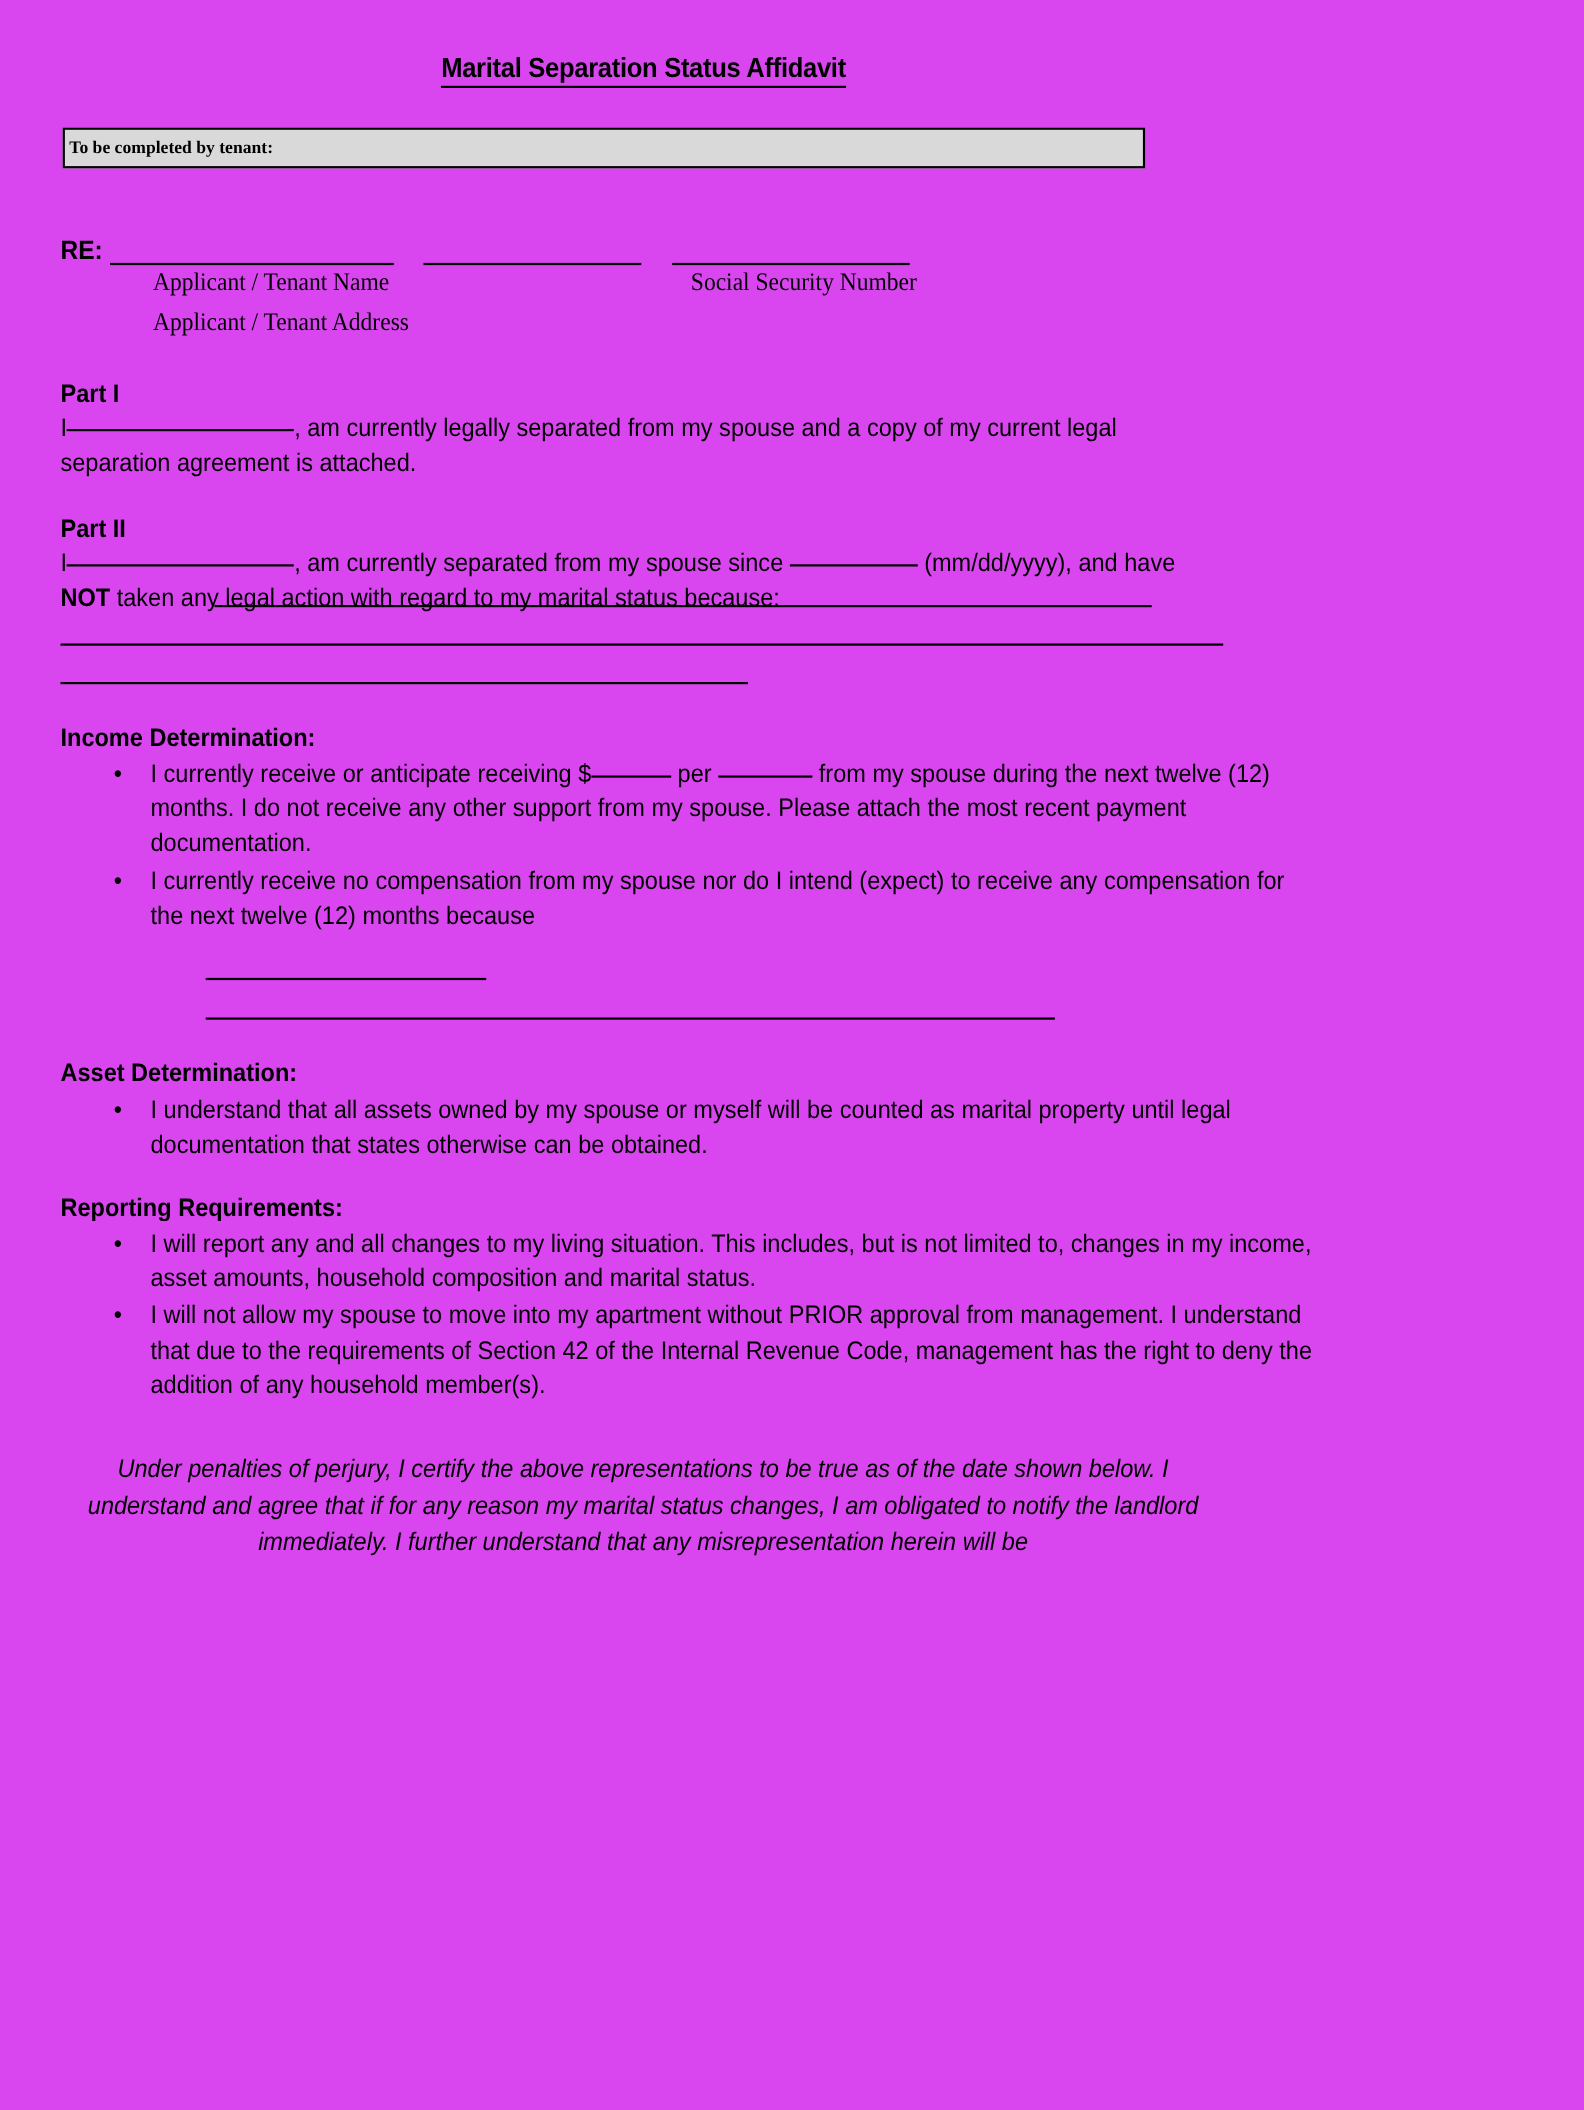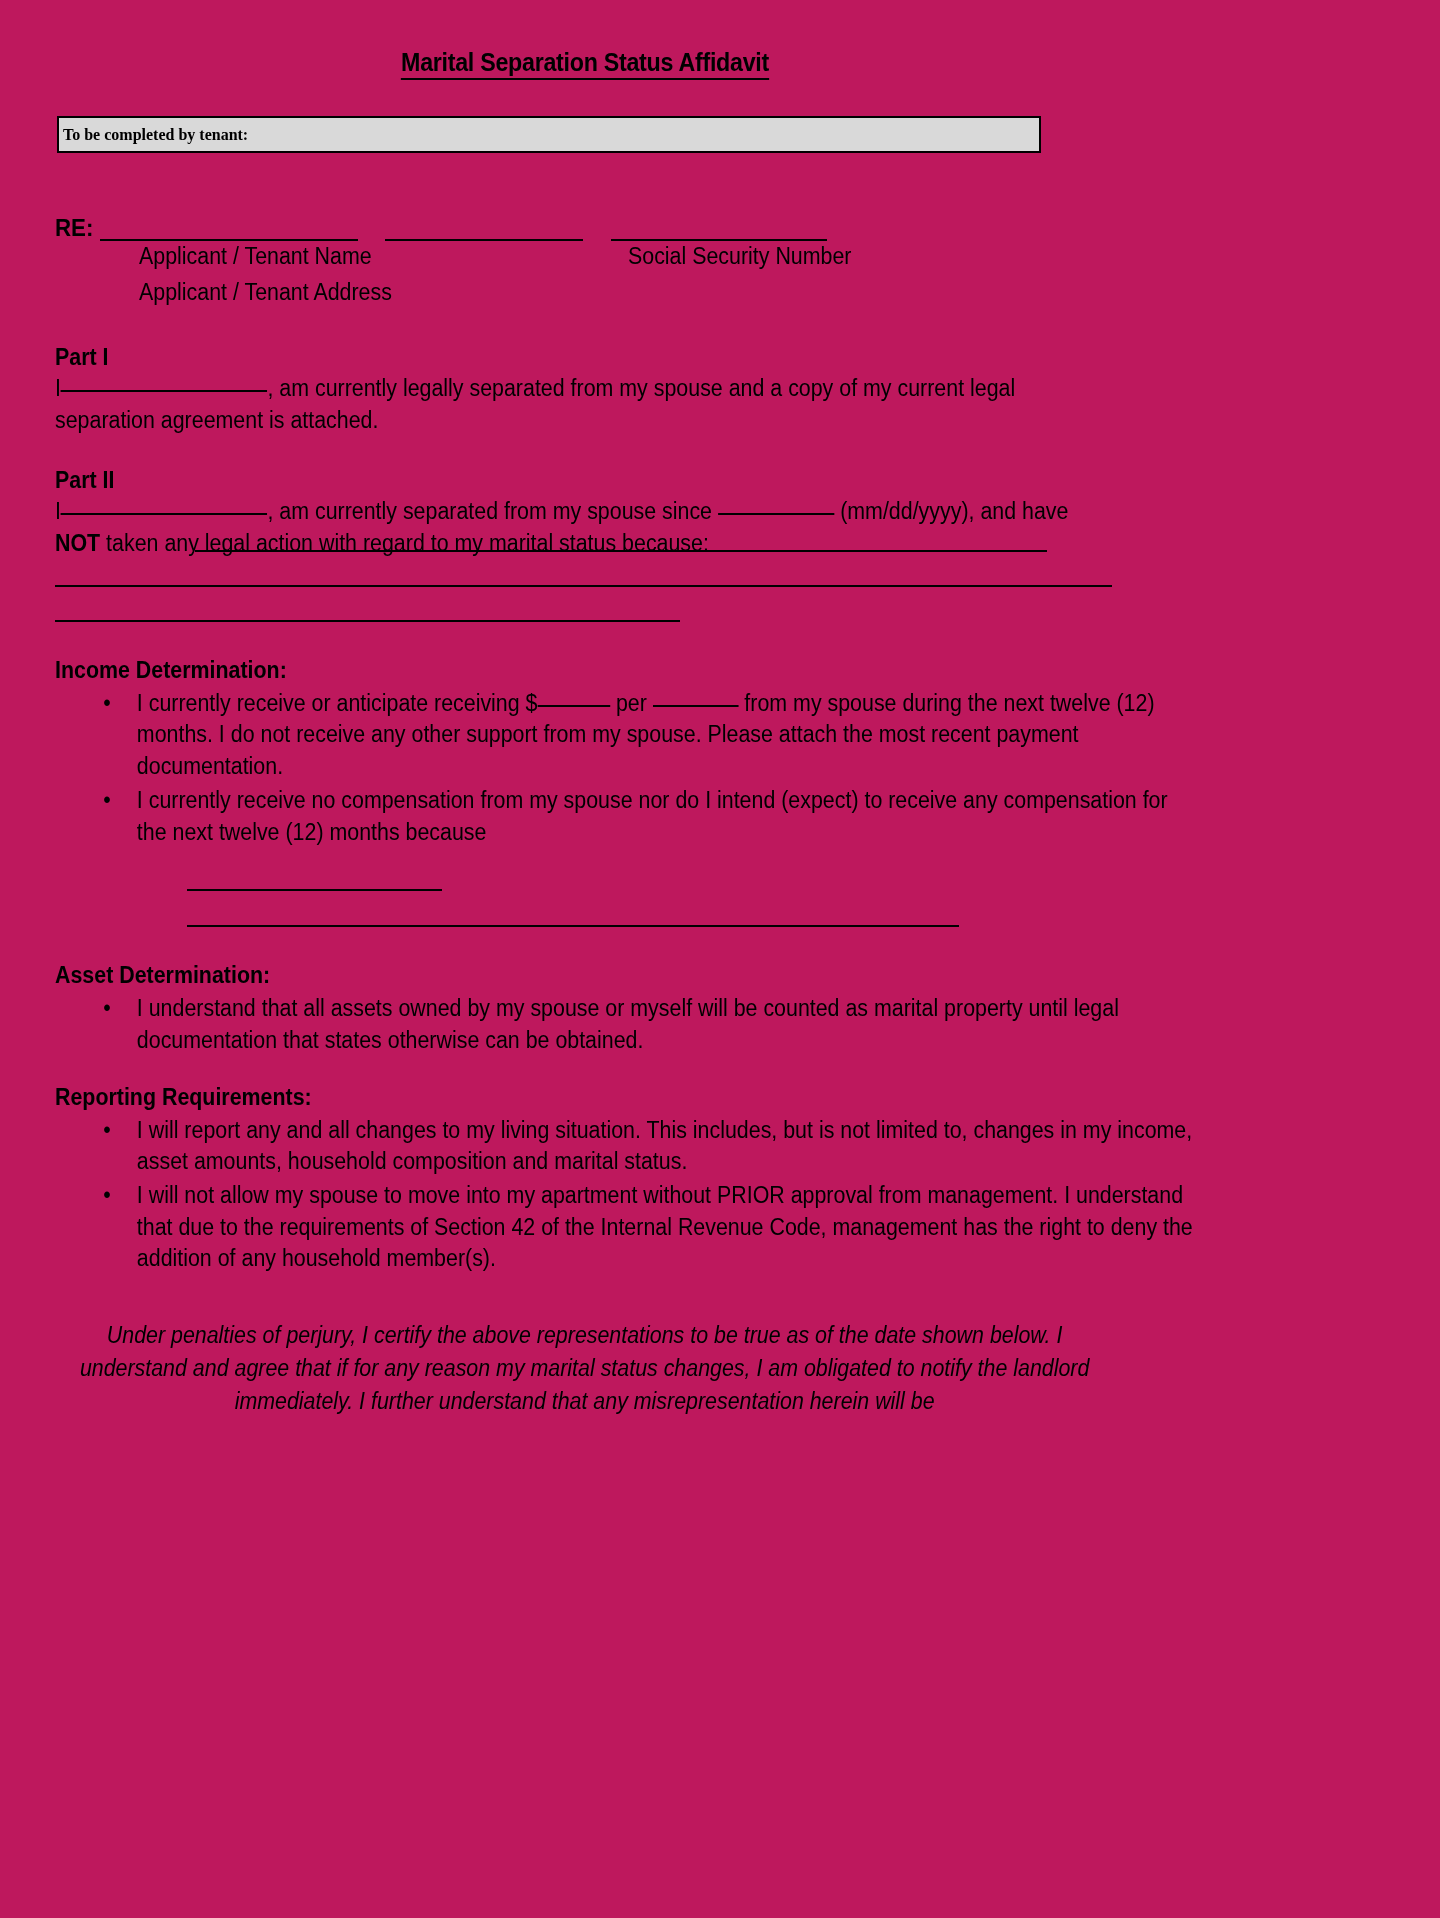--- a/index.html
+++ b/index.html
@@ -13,21 +13,21 @@
     position: relative;
     font-family: "Liberation Sans", sans-serif;
     color: #000000;
     overflow: hidden;
   }
   .page {
     position: absolute;
     left: 0; top: 0;
     width: 1440px;
     height: 1918px;
-    background: #be185d;
+    background: #d946ef;
   }
   .content {
     position: absolute;
     left: 55px;
     top: 0;
     width: 1060px;
   }
 
   
   .doc-title {
@@ -87,20 +87,21 @@
     height: 0;
   }
   .re-rule-1 { width: 258px; margin-left: 4px; }
   .re-rule-2 { width: 198px; margin-left: 27px; }
   .re-rule-3 { width: 216px; margin-left: 28px; }
 
   .re-caption-row {
     position: relative;
     height: 34px;
     margin-top: 2px;
+    font-family: Liberation Serif, serif;
   }
   .re-caption {
     position: absolute;
     font-size: 23px;
     white-space: nowrap;
     transform: scaleX(0.93);
     transform-origin: left top;
     line-height: 1.2;
   }
   .re-cap-name { left: 84px; top: 0; }

